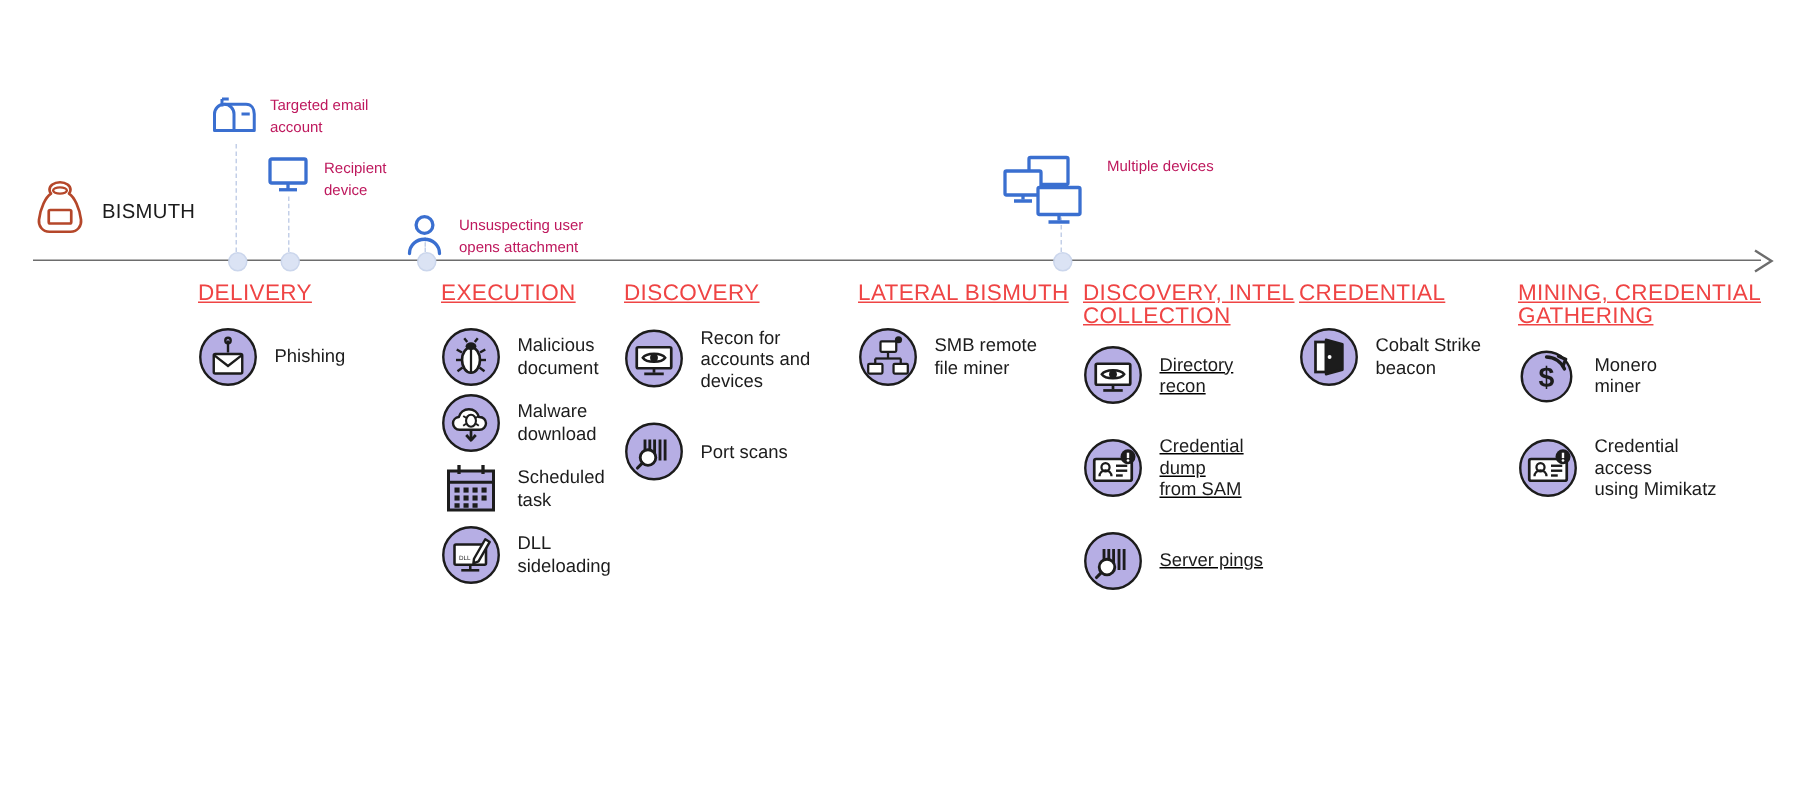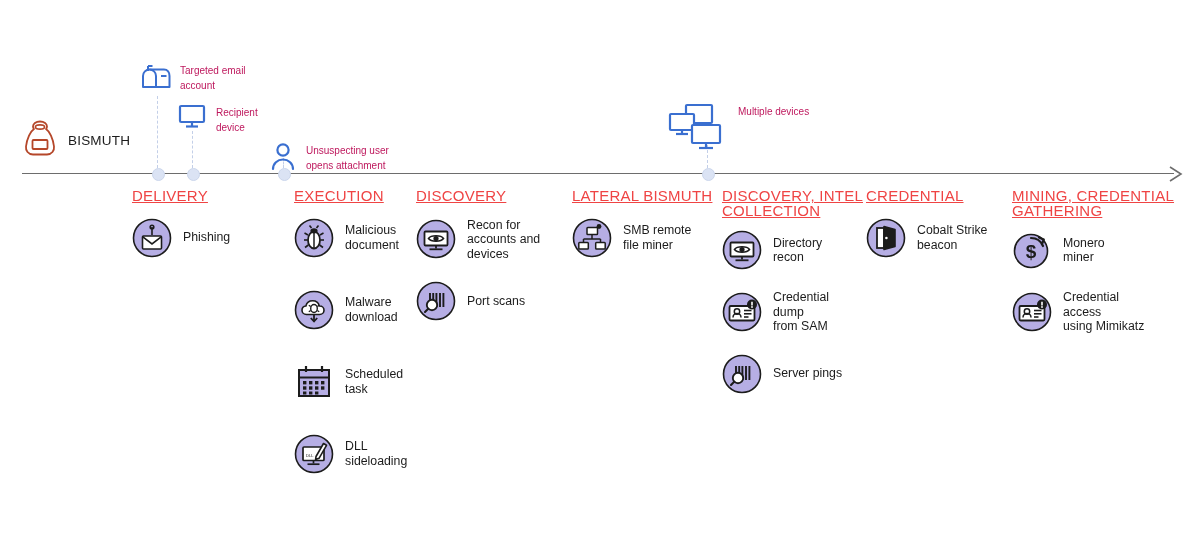--- a/index.html
+++ b/index.html
@@ -223,21 +223,21 @@
             <circle cx="20" cy="9" r="1.8" fill="none" stroke="#1c1c1c" stroke-width="1.6"></circle>
           </svg>
         </span>
         <span class="tech-label">Phishing</span>
       </div>
     </div>
   </div>
 
   <div class="stage-col" style="left:262px;margin-left:32px;">
     <div class="stage-title">EXECUTION</div>
-    <div class="tech-list" style="gap:32px;">
+    <div class="tech-list" style="gap:4px;">
       <div class="tech">
         <span class="tech-icon">
           <svg width="40" height="40" viewBox="0 0 40 40">
             <circle cx="20" cy="20" r="18.5" fill="#b6aee4" stroke="#1c1c1c" stroke-width="1.6"></circle>
             <ellipse cx="20" cy="22" rx="6" ry="8.5" fill="#ffffff" stroke="#1c1c1c" stroke-width="1.8"></ellipse>
             <line x1="20" y1="14" x2="20" y2="30" stroke="#1c1c1c" stroke-width="1.5"></line>
             <ellipse cx="20" cy="12.8" rx="3.6" ry="2.6" fill="#1c1c1c"></ellipse>
             <line x1="17.5" y1="10" x2="15.5" y2="7.5" stroke="#1c1c1c" stroke-width="1.6"></line>
             <line x1="22.5" y1="10" x2="24.5" y2="7.5" stroke="#1c1c1c" stroke-width="1.6"></line>
             <line x1="14" y1="17" x2="10.5" y2="15" stroke="#1c1c1c" stroke-width="1.6"></line>
@@ -367,21 +367,21 @@
         </span>
         <span class="tech-label">SMB remote
 file miner</span>
       </div>
     </div>
   </div>
 
   <div class="stage-col" style="left:722px;">
     <div class="stage-title">DISCOVERY, INTEL
 COLLECTION</div>
-    <div class="tech-list" style="gap:20px; margin-top:-2px;">
+    <div class="tech-list" style="gap:20px; margin-top:-2px;text-decoration:underline;">
       <div class="tech">
         <span class="tech-icon">
           <svg width="40" height="40" viewBox="0 0 40 40">
             <circle cx="20" cy="20" r="18.5" fill="#b6aee4" stroke="#1c1c1c" stroke-width="1.6"></circle>
             <rect x="8.5" y="12.5" width="23" height="14" rx="1" fill="#ffffff" stroke="#1c1c1c" stroke-width="1.8"></rect>
             <line x1="20" y1="26.5" x2="20" y2="29.5" stroke="#1c1c1c" stroke-width="1.8"></line>
             <line x1="13.5" y1="30.3" x2="26.5" y2="30.3" stroke="#1c1c1c" stroke-width="1.8"></line>
             <path d="M12.5 19.5c2.5-3.6 12.5-3.6 15 0-2.5 3.6-12.5 3.6-15 0z" fill="none" stroke="#1c1c1c" stroke-width="1.6"></path>
             <circle cx="20" cy="19.5" r="2.6" fill="#1c1c1c"></circle>
           </svg>

